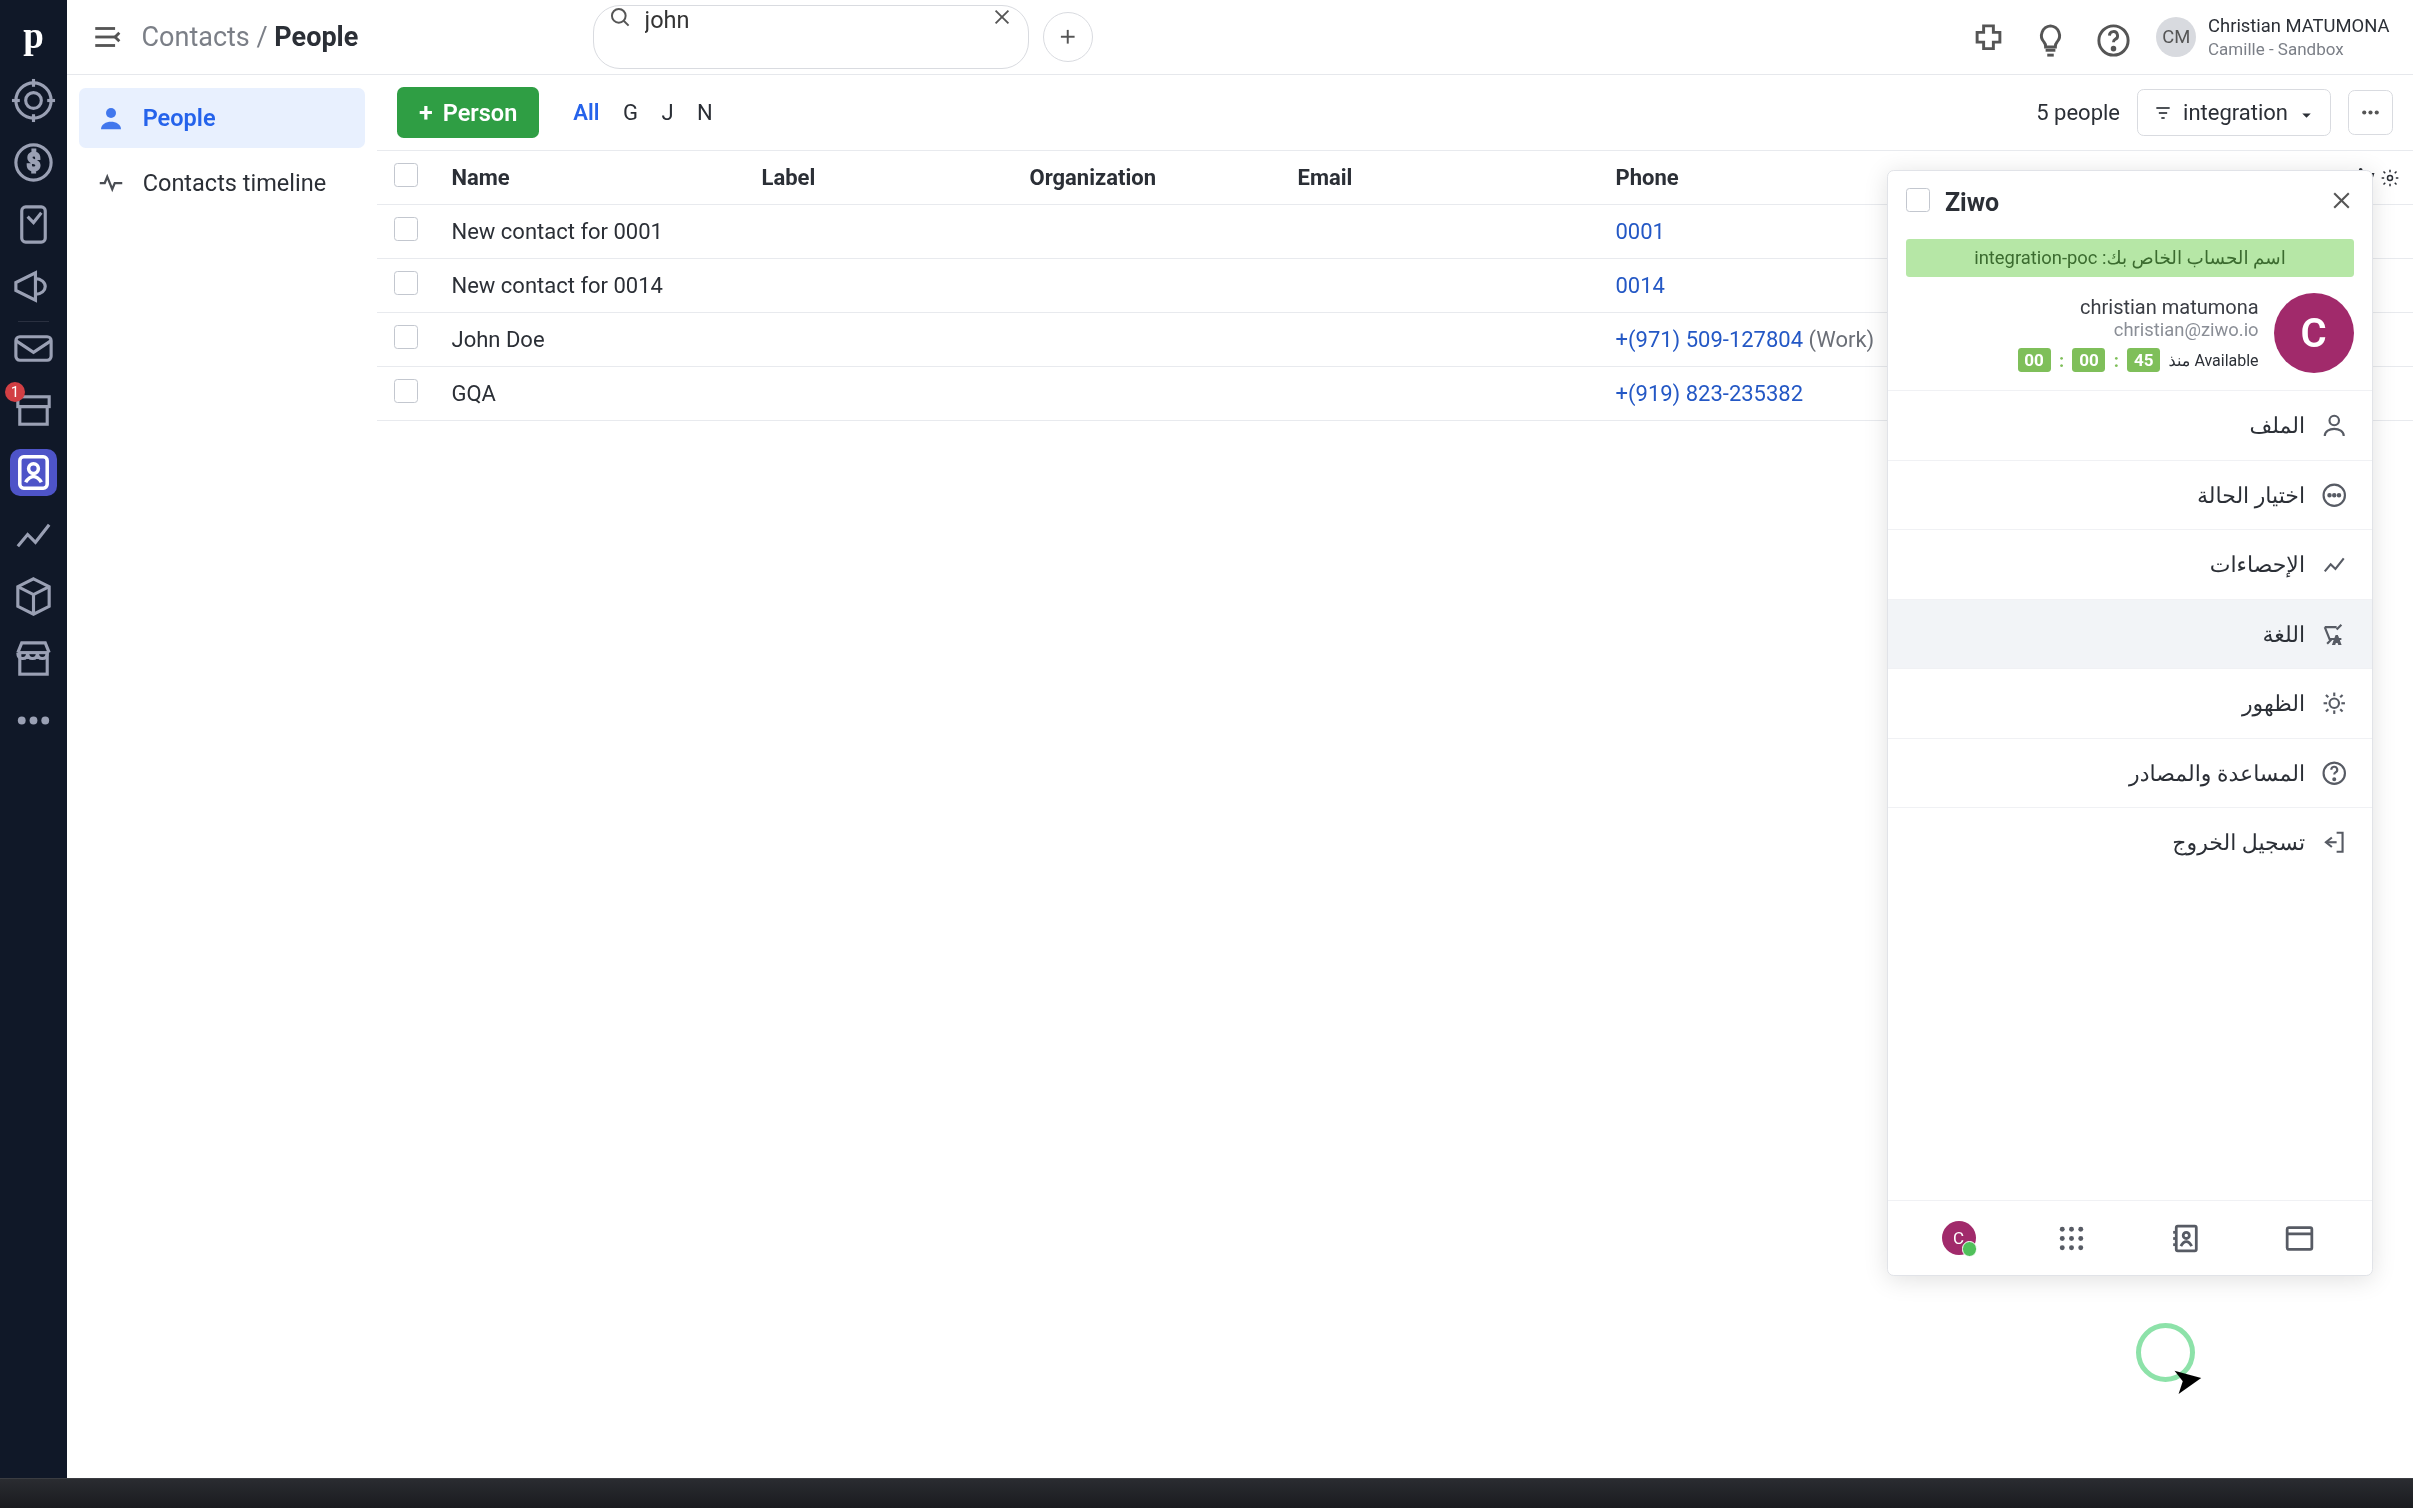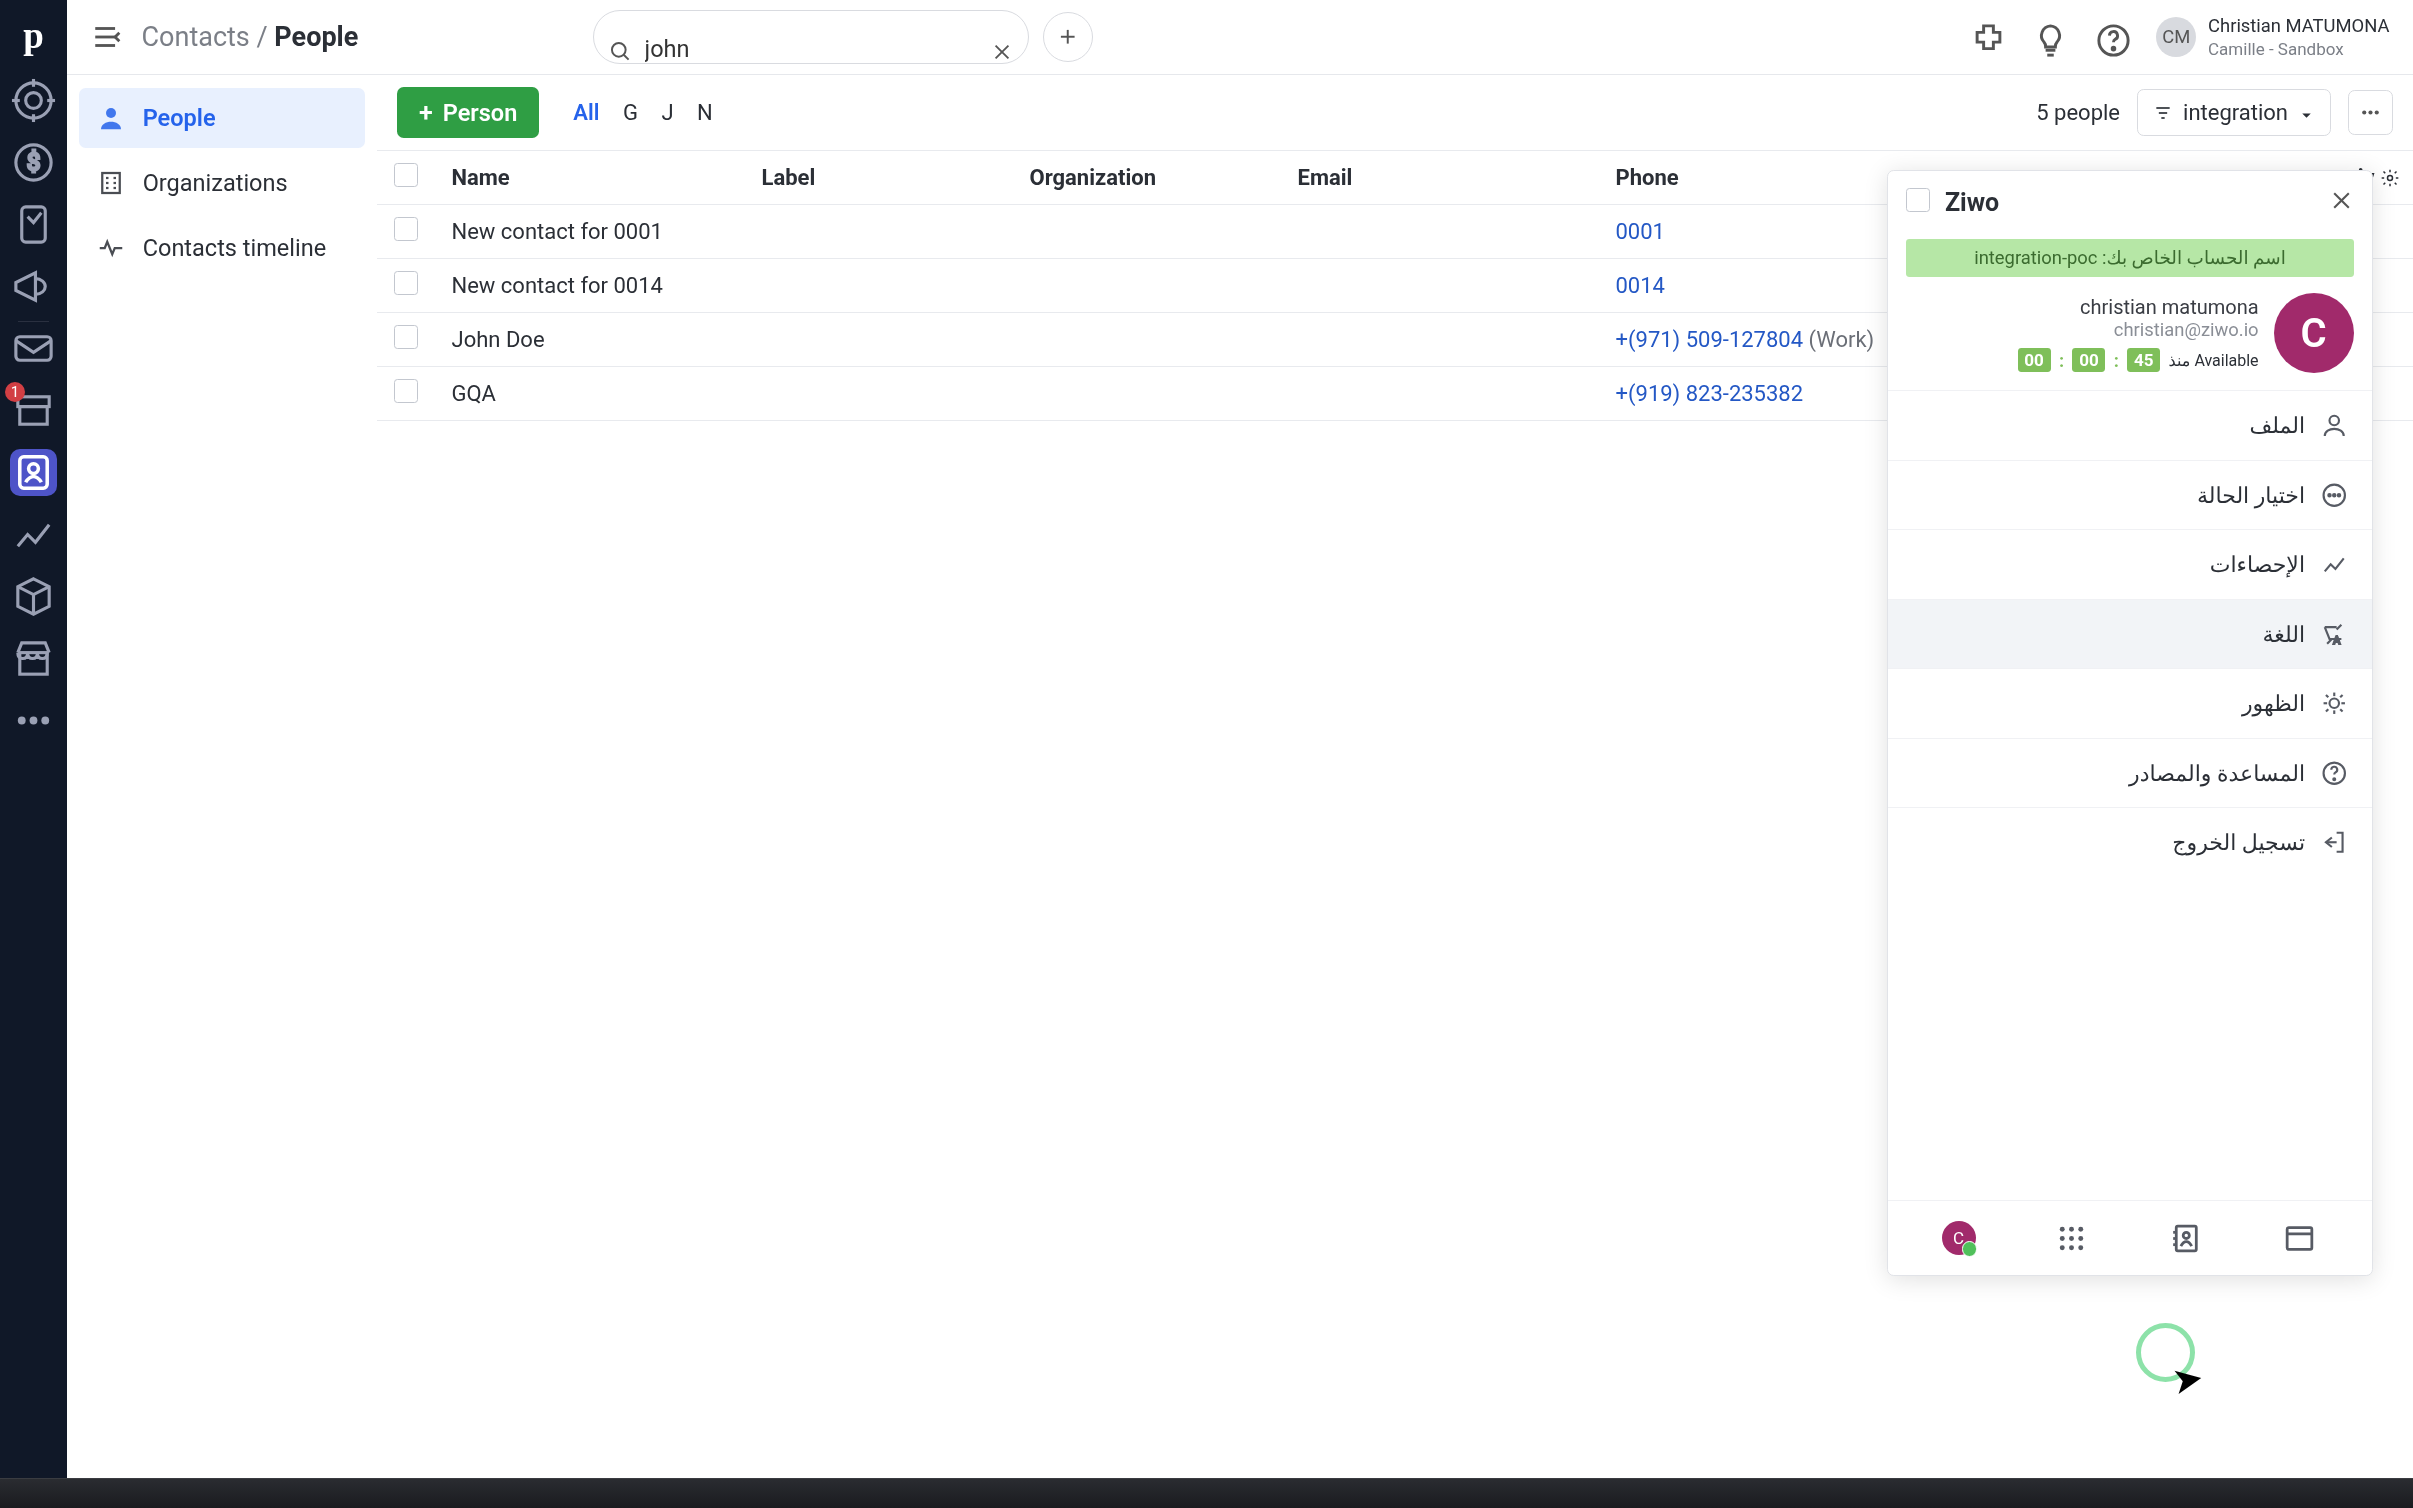--- a/index.html
+++ b/index.html
@@ -16,21 +16,21 @@
 
   
   .main { flex:1; display:flex; flex-direction:column; background:#fff; }
   .topbar { height: 75px; display:flex; align-items:center; padding:0 23.5px; gap:17px; border-bottom:0.8px solid #e6e8ec; }
   .hamburger { width:34px; height:34px; color:#555; display:flex; align-items:center; justify-content:center;}
   .breadcrumb { font-size:27px; color:#2b2f36; }
   .breadcrumb .muted { color:#7b7f87; }
   .breadcrumb .bold { font-weight:700; }
 
   .search-wrap { margin-left: 218px; display:flex; align-items:center; gap:13.4px; }
-  .search { width: 436px; height:54px; border:0.8px solid #d9dbe0; border-radius:27px; display:flex; align-items:flex-end; padding:0 15px; gap:11.7px; color:#555;}
+  .search { width: 436px; height:64px; border:0.8px solid #d9dbe0; border-radius:27px; display:flex; align-items:flex-start; padding:0 15px; gap:11.7px; color:#555;}
   .search input { border:none; outline:none; font-size:23.5px; flex:1; color:#333; background:transparent;}
   .circle-btn { width:50px; height:50px; border:0.8px solid #d9dbe0; border-radius:50%; display:flex; align-items:center; justify-content:center; color:#555;}
 
   .topbar-right { margin-left:auto; display:flex; align-items:flex-end; gap:23.5px; }
   .icon-btn { width:39px; height:39px; color:#555; display:flex; align-items:center; justify-content:center;}
   .avatar-sm { width:40px; height:40px; border-radius:50%; background:#d8dadf; color:#555; font-size:18.4px; display:flex; align-items:center; justify-content:center;}
   .user-block { display:flex; align-items:center; gap:11.7px; }
   .user-text { font-size:18.4px; line-height:1.3; color:#2b2f36;}
   .user-text .sub { color:#7b7f87; font-size:17px; }
 
@@ -259,34 +259,20 @@
 
       <div class="sidebar">
         <div class="side-item active">
           <span class="side-icon">
             <svg viewBox="0 0 24 24" fill="currentColor">
                 <circle cx="12" cy="8" r="4"></circle>
                 <path d="M4 21c0-4 4-6 8-6s8 2 8 6"></path>
               </svg>
           </span>
           <span>People</span>
-        </div>
-        <div class="side-item">
-          <span class="side-icon">
-            <svg viewBox="0 0 24 24" fill="none" stroke="currentColor" stroke-width="1.8">
-                <rect x="5" y="4" width="14" height="16"></rect>
-                <line x1="8" y1="8" x2="10" y2="8"></line>
-                <line x1="14" y1="8" x2="16" y2="8"></line>
-                <line x1="8" y1="12" x2="10" y2="12"></line>
-                <line x1="14" y1="12" x2="16" y2="12"></line>
-                <line x1="8" y1="16" x2="10" y2="16"></line>
-                <line x1="14" y1="16" x2="16" y2="16"></line>
-              </svg>
-          </span>
-          <span>Organizations</span>
         </div>
         <div class="side-item">
           <span class="side-icon">
             <svg viewBox="0 0 24 24" fill="none" stroke="currentColor" stroke-width="1.8">
                 <path d="M3 12h4l2-5 4 10 2-5h6"></path>
               </svg>
           </span>
           <span>Contacts timeline</span>
         </div>
       </div>

